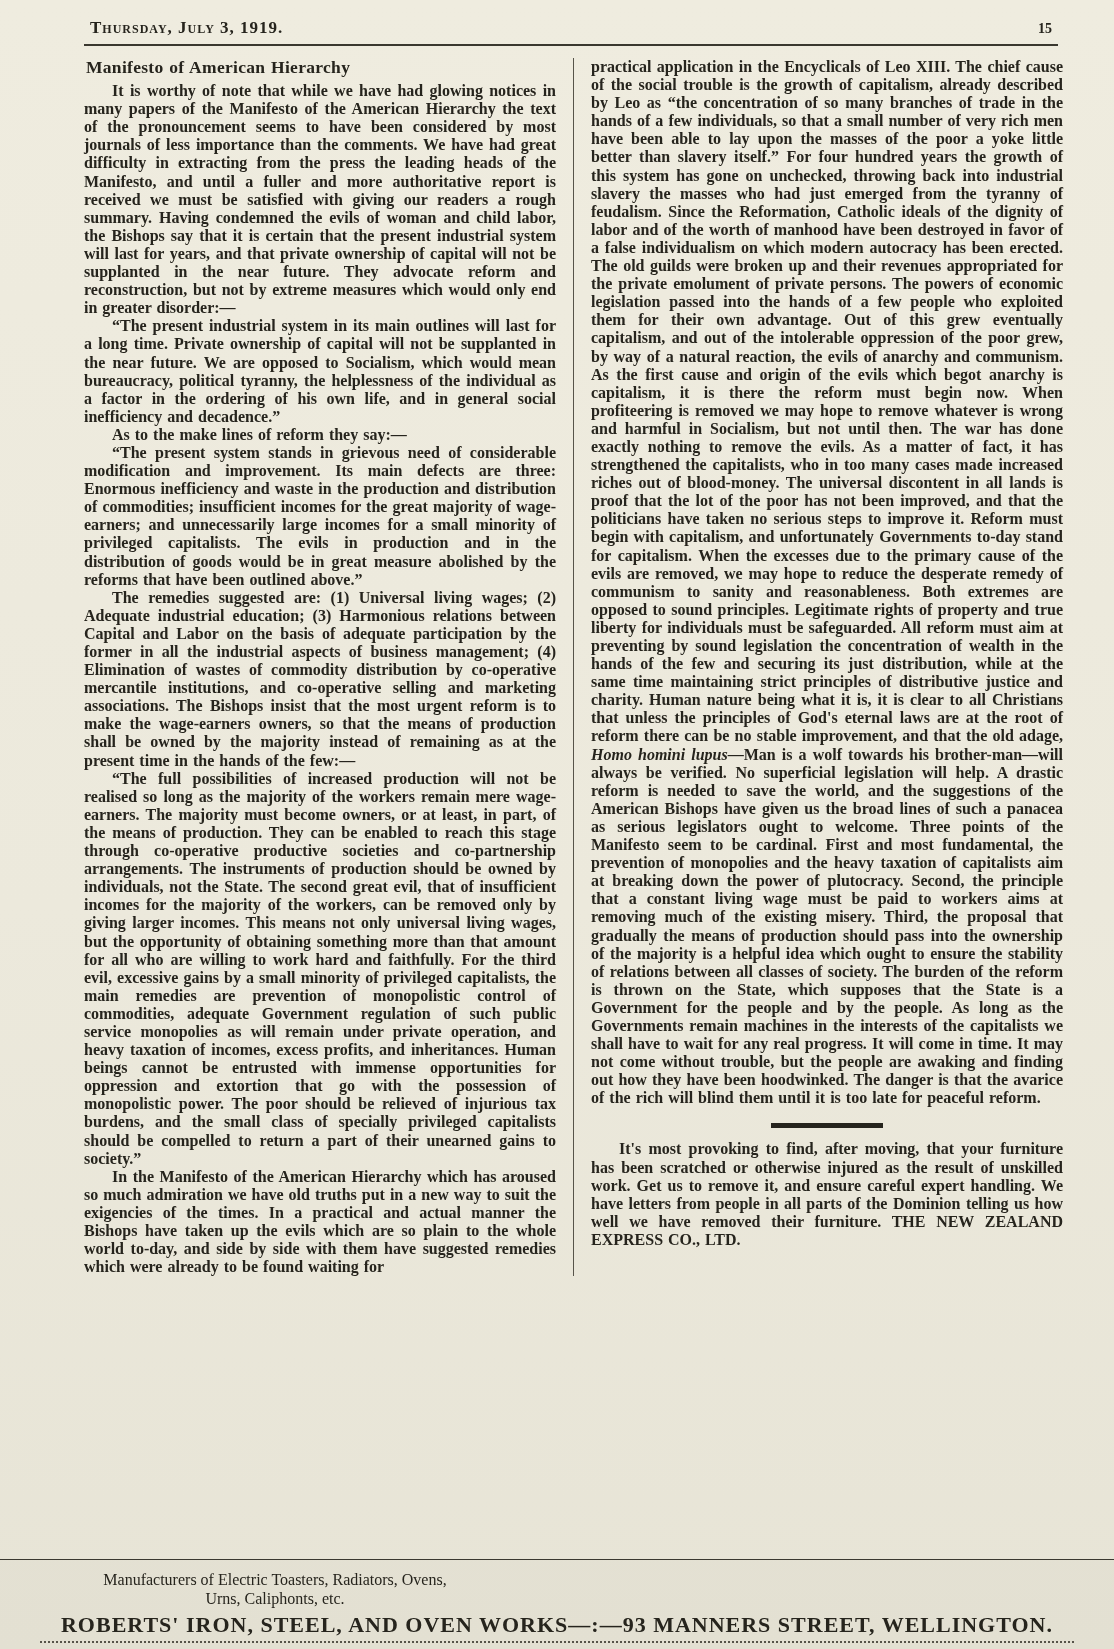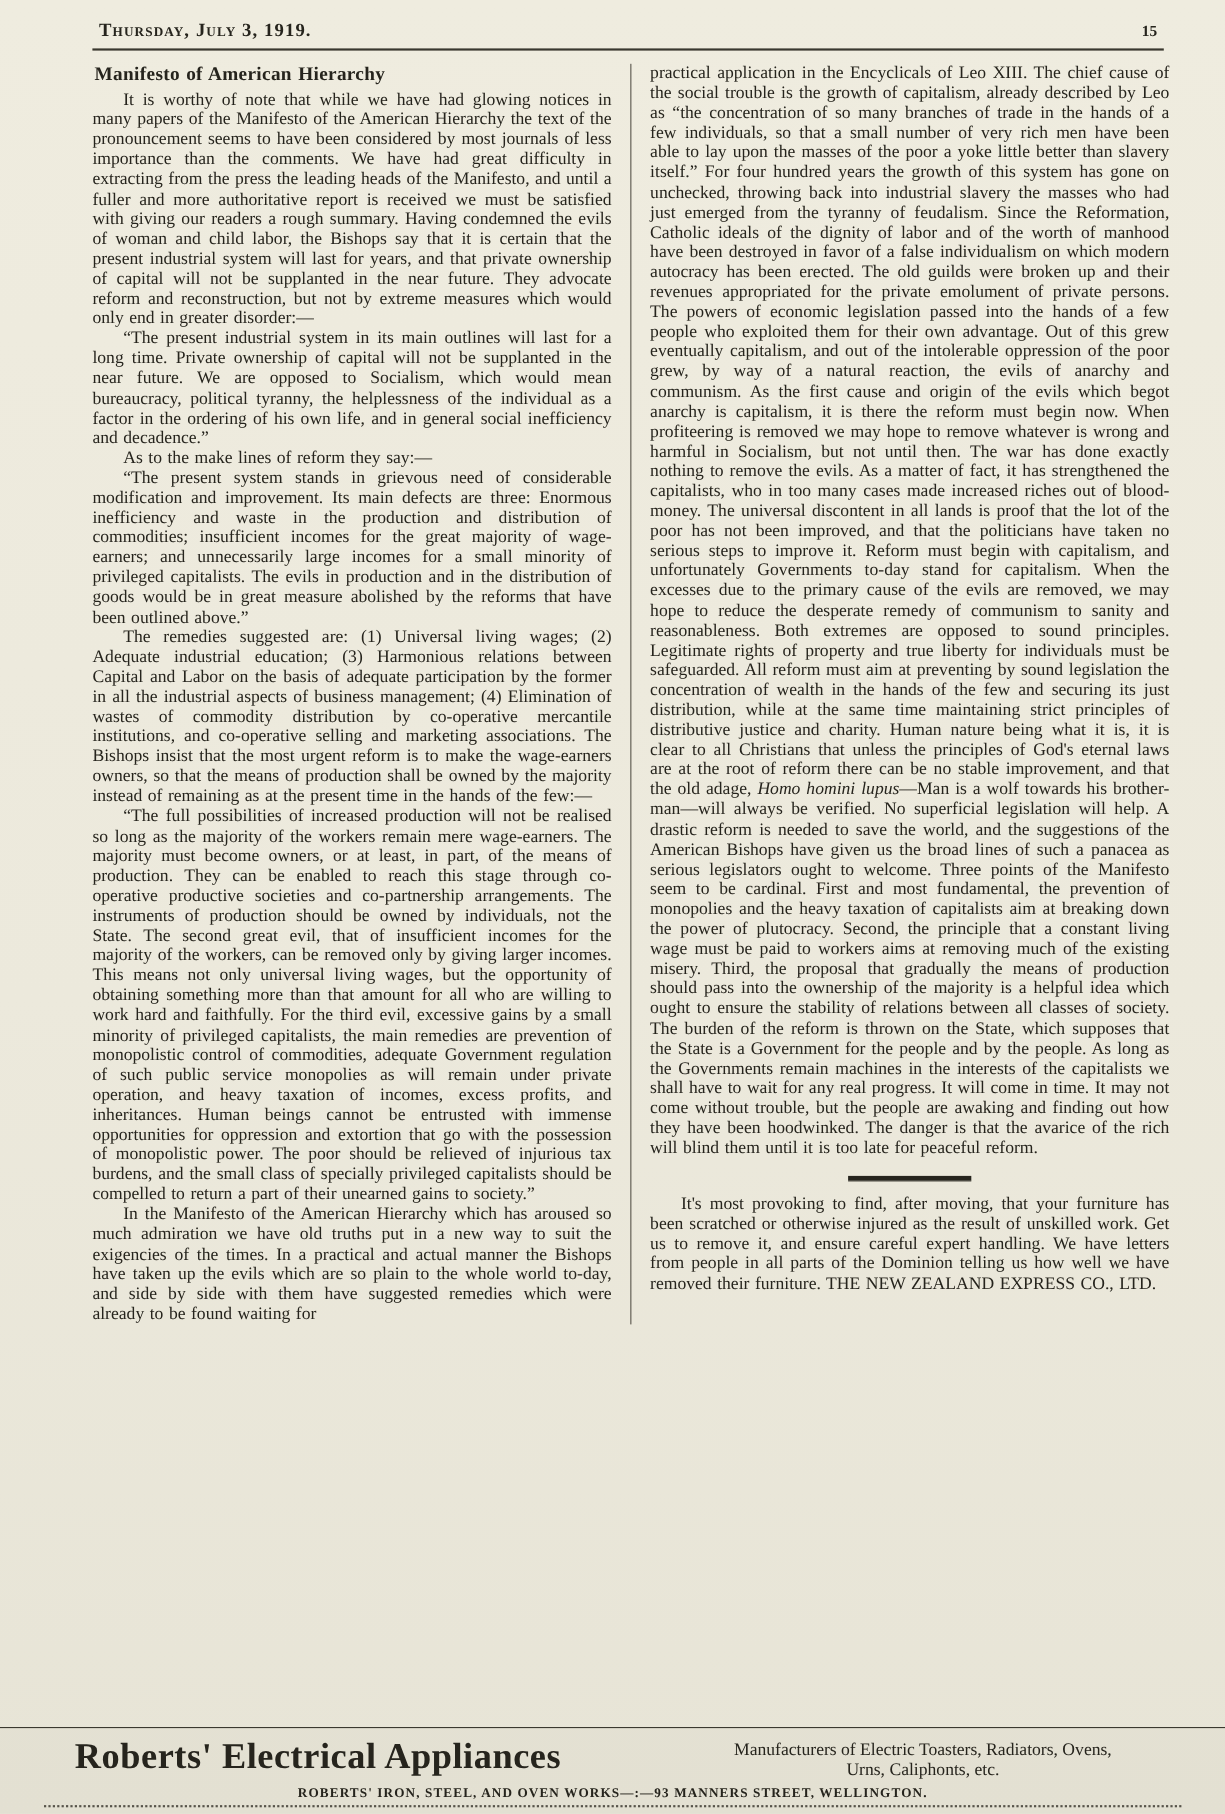--- a/index.html
+++ b/index.html
@@ -34,21 +34,21 @@
   .columns { display: flex; align-items: stretch; }
   .column {
     width: 472px; flex: 0 0 472px;
     font-size: 16px; line-height: 18.1px;
     text-align: justify; word-spacing: 1px;
   }
   .col-divider { width: 1px; background: #57544a; margin: 0 17px; flex: 0 0 1px; }
 
   .article-title { font-size: 17.5px; font-weight: 700; text-align: left; margin: 0 0 6px 2px; letter-spacing: 0.3px; }
   .article-title.second { margin-top: 14px; }
-  p.body-text { text-indent: 28px; margin: 0; }
+  p.body-text { text-indent: 28px; margin: 0; font-weight: bold; }
   p.body-text.no-indent { text-indent: 0; }
   .latin { font-style: italic; }
 
   .end-rule {
     width: 112px; height: 5px; margin: 16px auto 12px auto;
     border-top: 4px solid #26241d; border-bottom: 1.5px solid #26241d;
   }
 
   .express-ad { margin-top: 4px; }
 
@@ -60,21 +60,21 @@
     background: rgba(0,0,0,0.015);
   }
   .footer-top { display: flex; justify-content: space-between; align-items: flex-start; }
   .footer-title {
     font-size: 33px; font-weight: 700; letter-spacing: 0.5px;
     padding-left: 28px; line-height: 1.1;
   }
   .footer-mfr { width: 470px; text-align: center; font-size: 16px; line-height: 19px; padding-top: 2px; }
   .footer-address {
     margin-top: 4px; text-align: center;
-    font-size: 12px; font-weight: 700; letter-spacing: 1px;
+    font-size: 22px; font-weight: 700; letter-spacing: 1px;
     border-bottom: 2px dotted #57544a;
     padding-bottom: 3px;
   }
 </style>
 </head>
 <body>
 
 <div class="page">
 
   <header class="page-header">
@@ -101,21 +101,20 @@
     <section class="column">
       <p class="body-text no-indent"><span>practical application in the Encyclicals of Leo XIII. The chief cause of the social trouble is the growth of capitalism, already described by Leo as “the concentration of so many branches of trade in the hands of a few individuals, so that a small number of very rich men have been able to lay upon the masses of the poor a yoke little better than slavery itself.” For four hundred years the growth of this system has gone on unchecked, throwing back into industrial slavery the masses who had just emerged from the tyranny of feudalism. Since the Reformation, Catholic ideals of the dignity of labor and of the worth of manhood have been destroyed in favor of a false individualism on which modern autocracy has been erected. The old guilds were broken up and their revenues appropriated for the private emolument of private persons. The powers of economic legislation passed into the hands of a few people who exploited them for their own advantage. Out of this grew eventually capitalism, and out of the intolerable oppression of the poor grew, by way of a natural reaction, the evils of anarchy and communism. As the first cause and origin of the evils which begot anarchy is capitalism, it is there the reform must begin now. When profiteering is removed we may hope to remove whatever is wrong and harmful in Socialism, but not until then. The war has done exactly nothing to remove the evils. As a matter of fact, it has strengthened the capitalists, who in too many cases made increased riches out of blood-money. The universal discontent in all lands is proof that the lot of the poor has not been improved, and that the politicians have taken no serious steps to improve it. Reform must begin with capitalism, and unfortunately Governments to-day stand for capitalism. When the excesses due to the primary cause of the evils are removed, we may hope to reduce the desperate remedy of communism to sanity and reasonableness. Both extremes are opposed to sound principles. Legitimate rights of property and true liberty for individuals must be safeguarded. All reform must aim at preventing by sound legislation the concentration of wealth in the hands of the few and securing its just distribution, while at the same time maintaining strict principles of distributive justice and charity. Human nature being what it is, it is clear to all Christians that unless the principles of God's eternal laws are at the root of reform there can be no stable improvement, and that the old adage, </span><span class="latin">Homo homini lupus</span><span>—Man is a wolf towards his brother-man—will always be verified. No superficial legislation will help. A drastic reform is needed to save the world, and the suggestions of the American Bishops have given us the broad lines of such a panacea as serious legislators ought to welcome. Three points of the Manifesto seem to be cardinal. First and most fundamental, the prevention of monopolies and the heavy taxation of capitalists aim at breaking down the power of plutocracy. Second, the principle that a constant living wage must be paid to workers aims at removing much of the existing misery. Third, the proposal that gradually the means of production should pass into the ownership of the majority is a helpful idea which ought to ensure the stability of relations between all classes of society. The burden of the reform is thrown on the State, which supposes that the State is a Government for the people and by the people. As long as the Governments remain machines in the interests of the capitalists we shall have to wait for any real progress. It will come in time. It may not come without trouble, but the people are awaking and finding out how they have been hoodwinked. The danger is that the avarice of the rich will blind them until it is too late for peaceful reform.</span></p>
       <div class="end-rule"></div>
       <p class="body-text express-ad"><span>It's most provoking to find, after moving, that your furniture has been scratched or otherwise injured as the result of unskilled work. Get us to remove it, and ensure careful expert handling. We have letters from people in all parts of the Dominion telling us how well we have removed their furniture. </span><span>THE NEW ZEALAND EXPRESS CO., LTD.</span></p>
     </section>
 
   </main>
 
   <footer class="footer">
     <div class="footer-top">
-      <div class="footer-title">Roberts' Electrical Appliances</div>
       <div class="footer-mfr">
         <div>Manufacturers of Electric Toasters, Radiators, Ovens,</div>
         <div>Urns, Caliphonts, etc.</div>
       </div>
     </div>
     <div class="footer-address">ROBERTS' IRON, STEEL, AND OVEN WORKS—:—93 MANNERS STREET, WELLINGTON.</div>
   </footer>
 
 </div>
 

